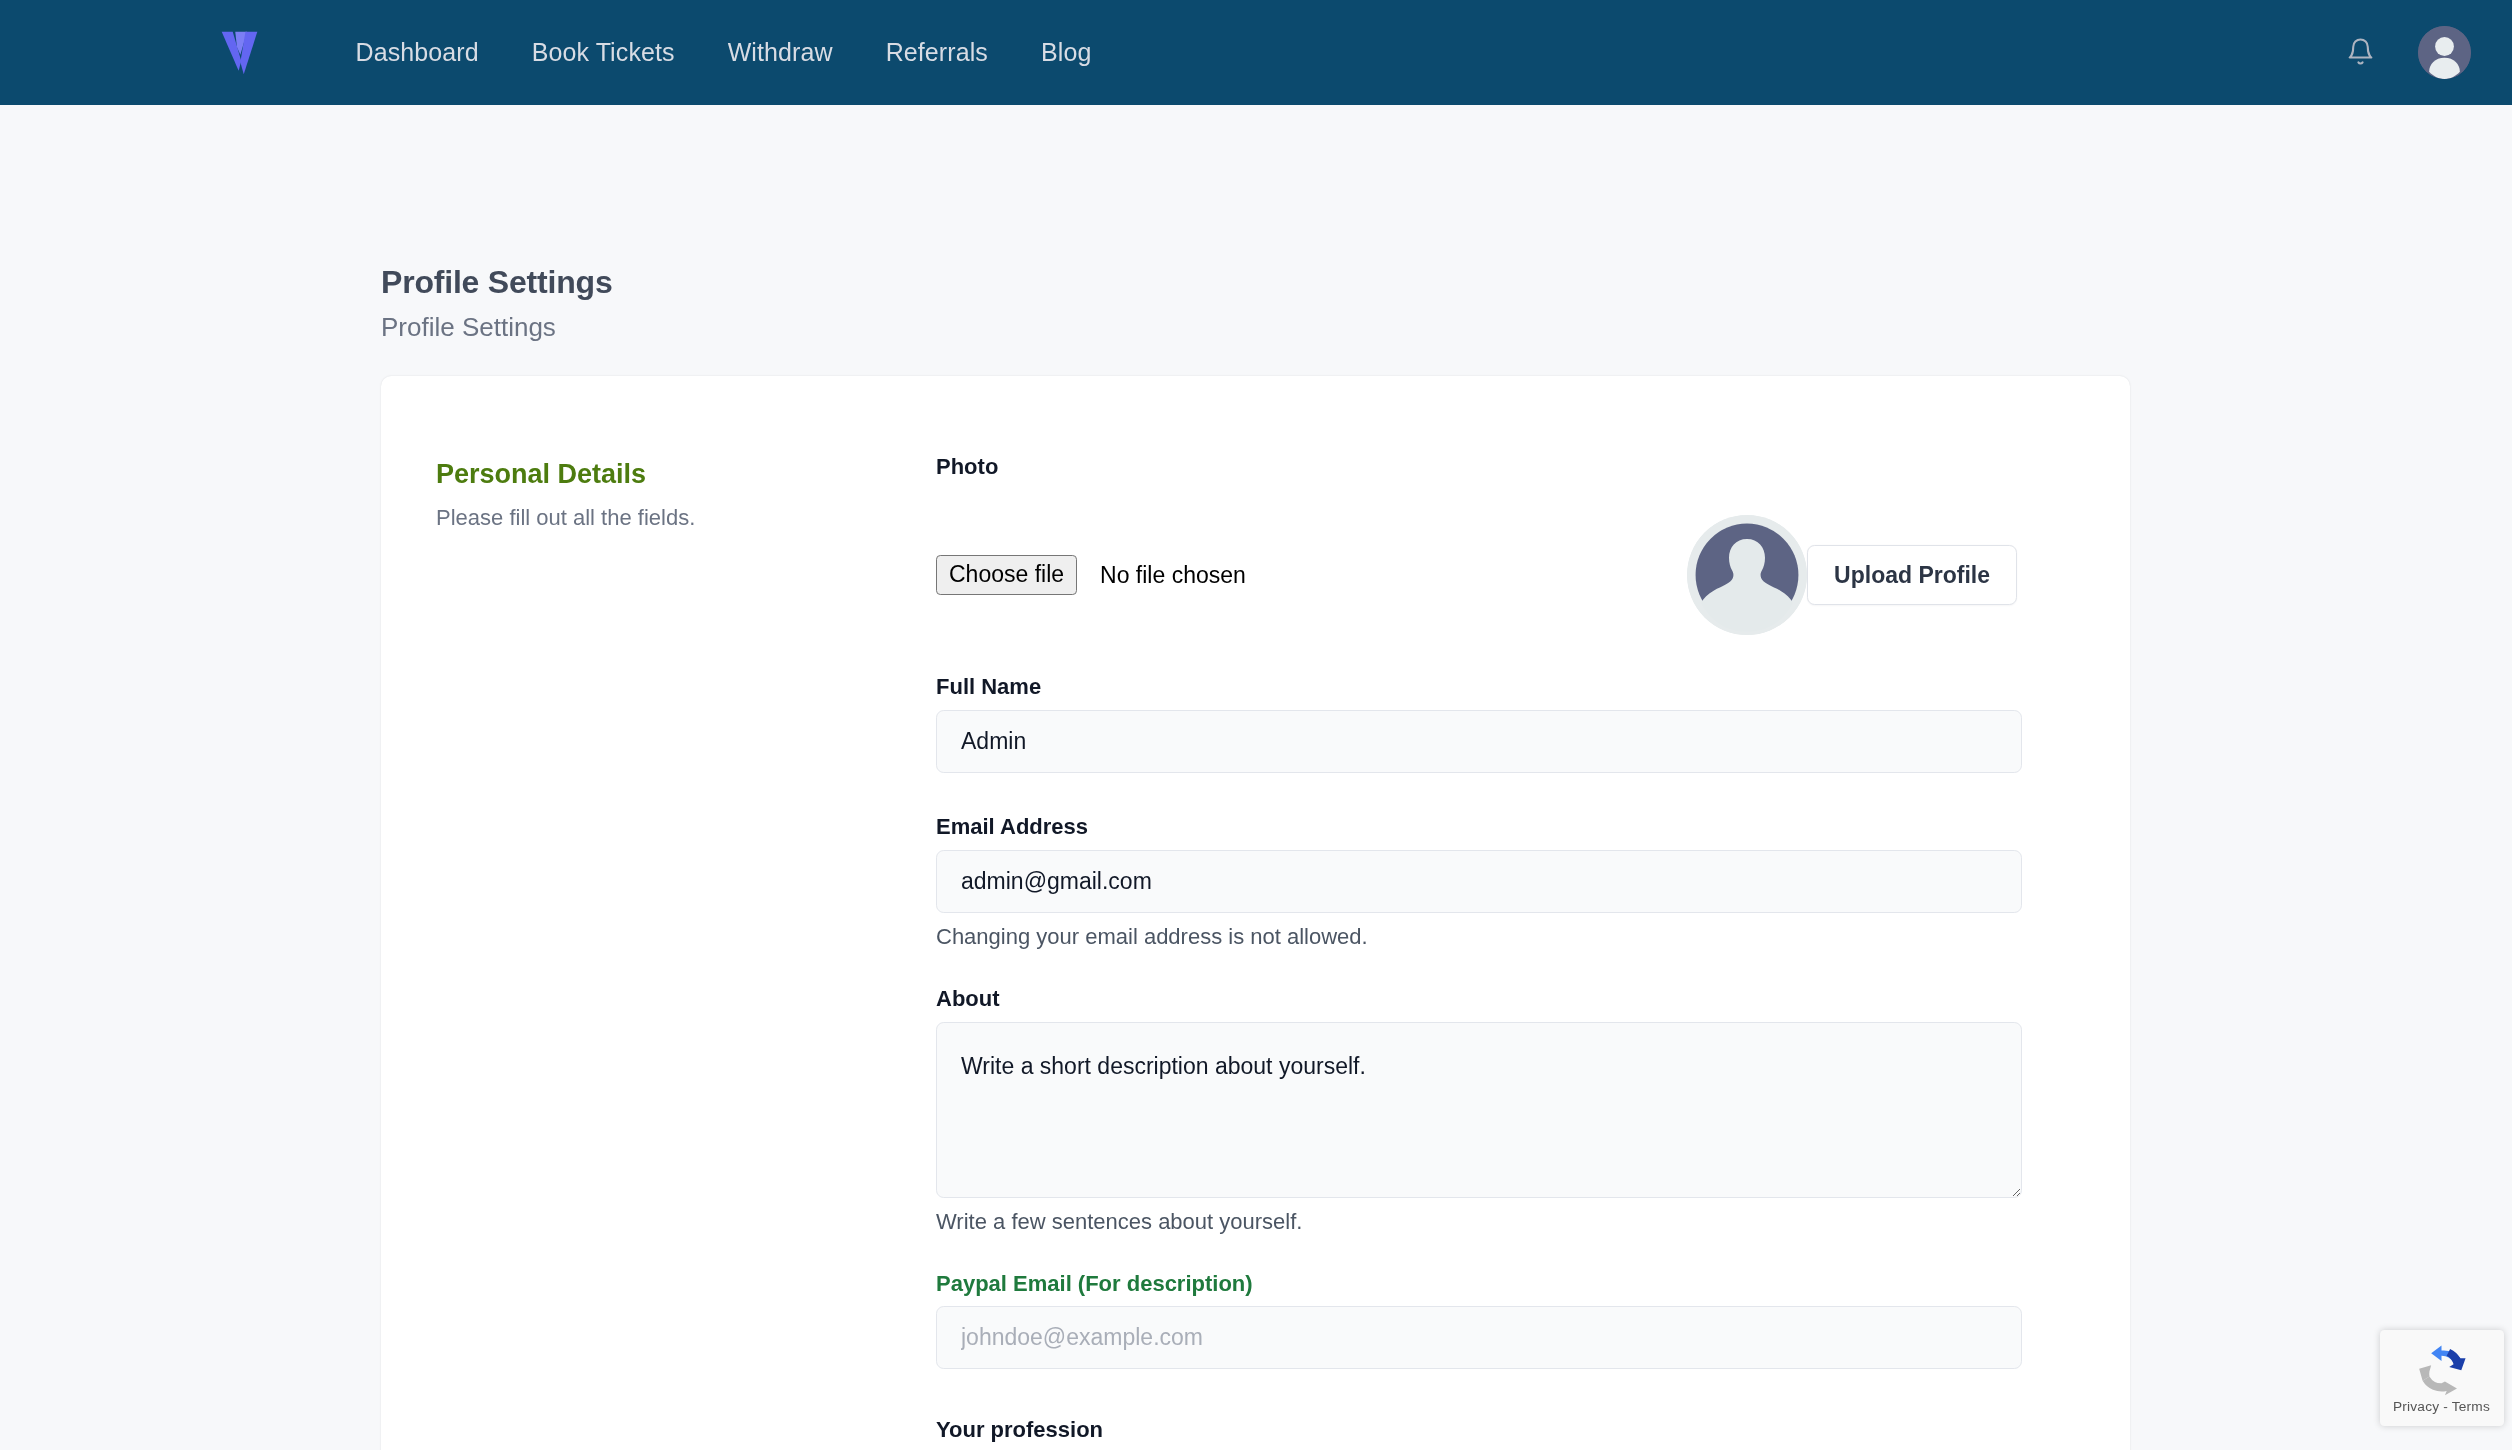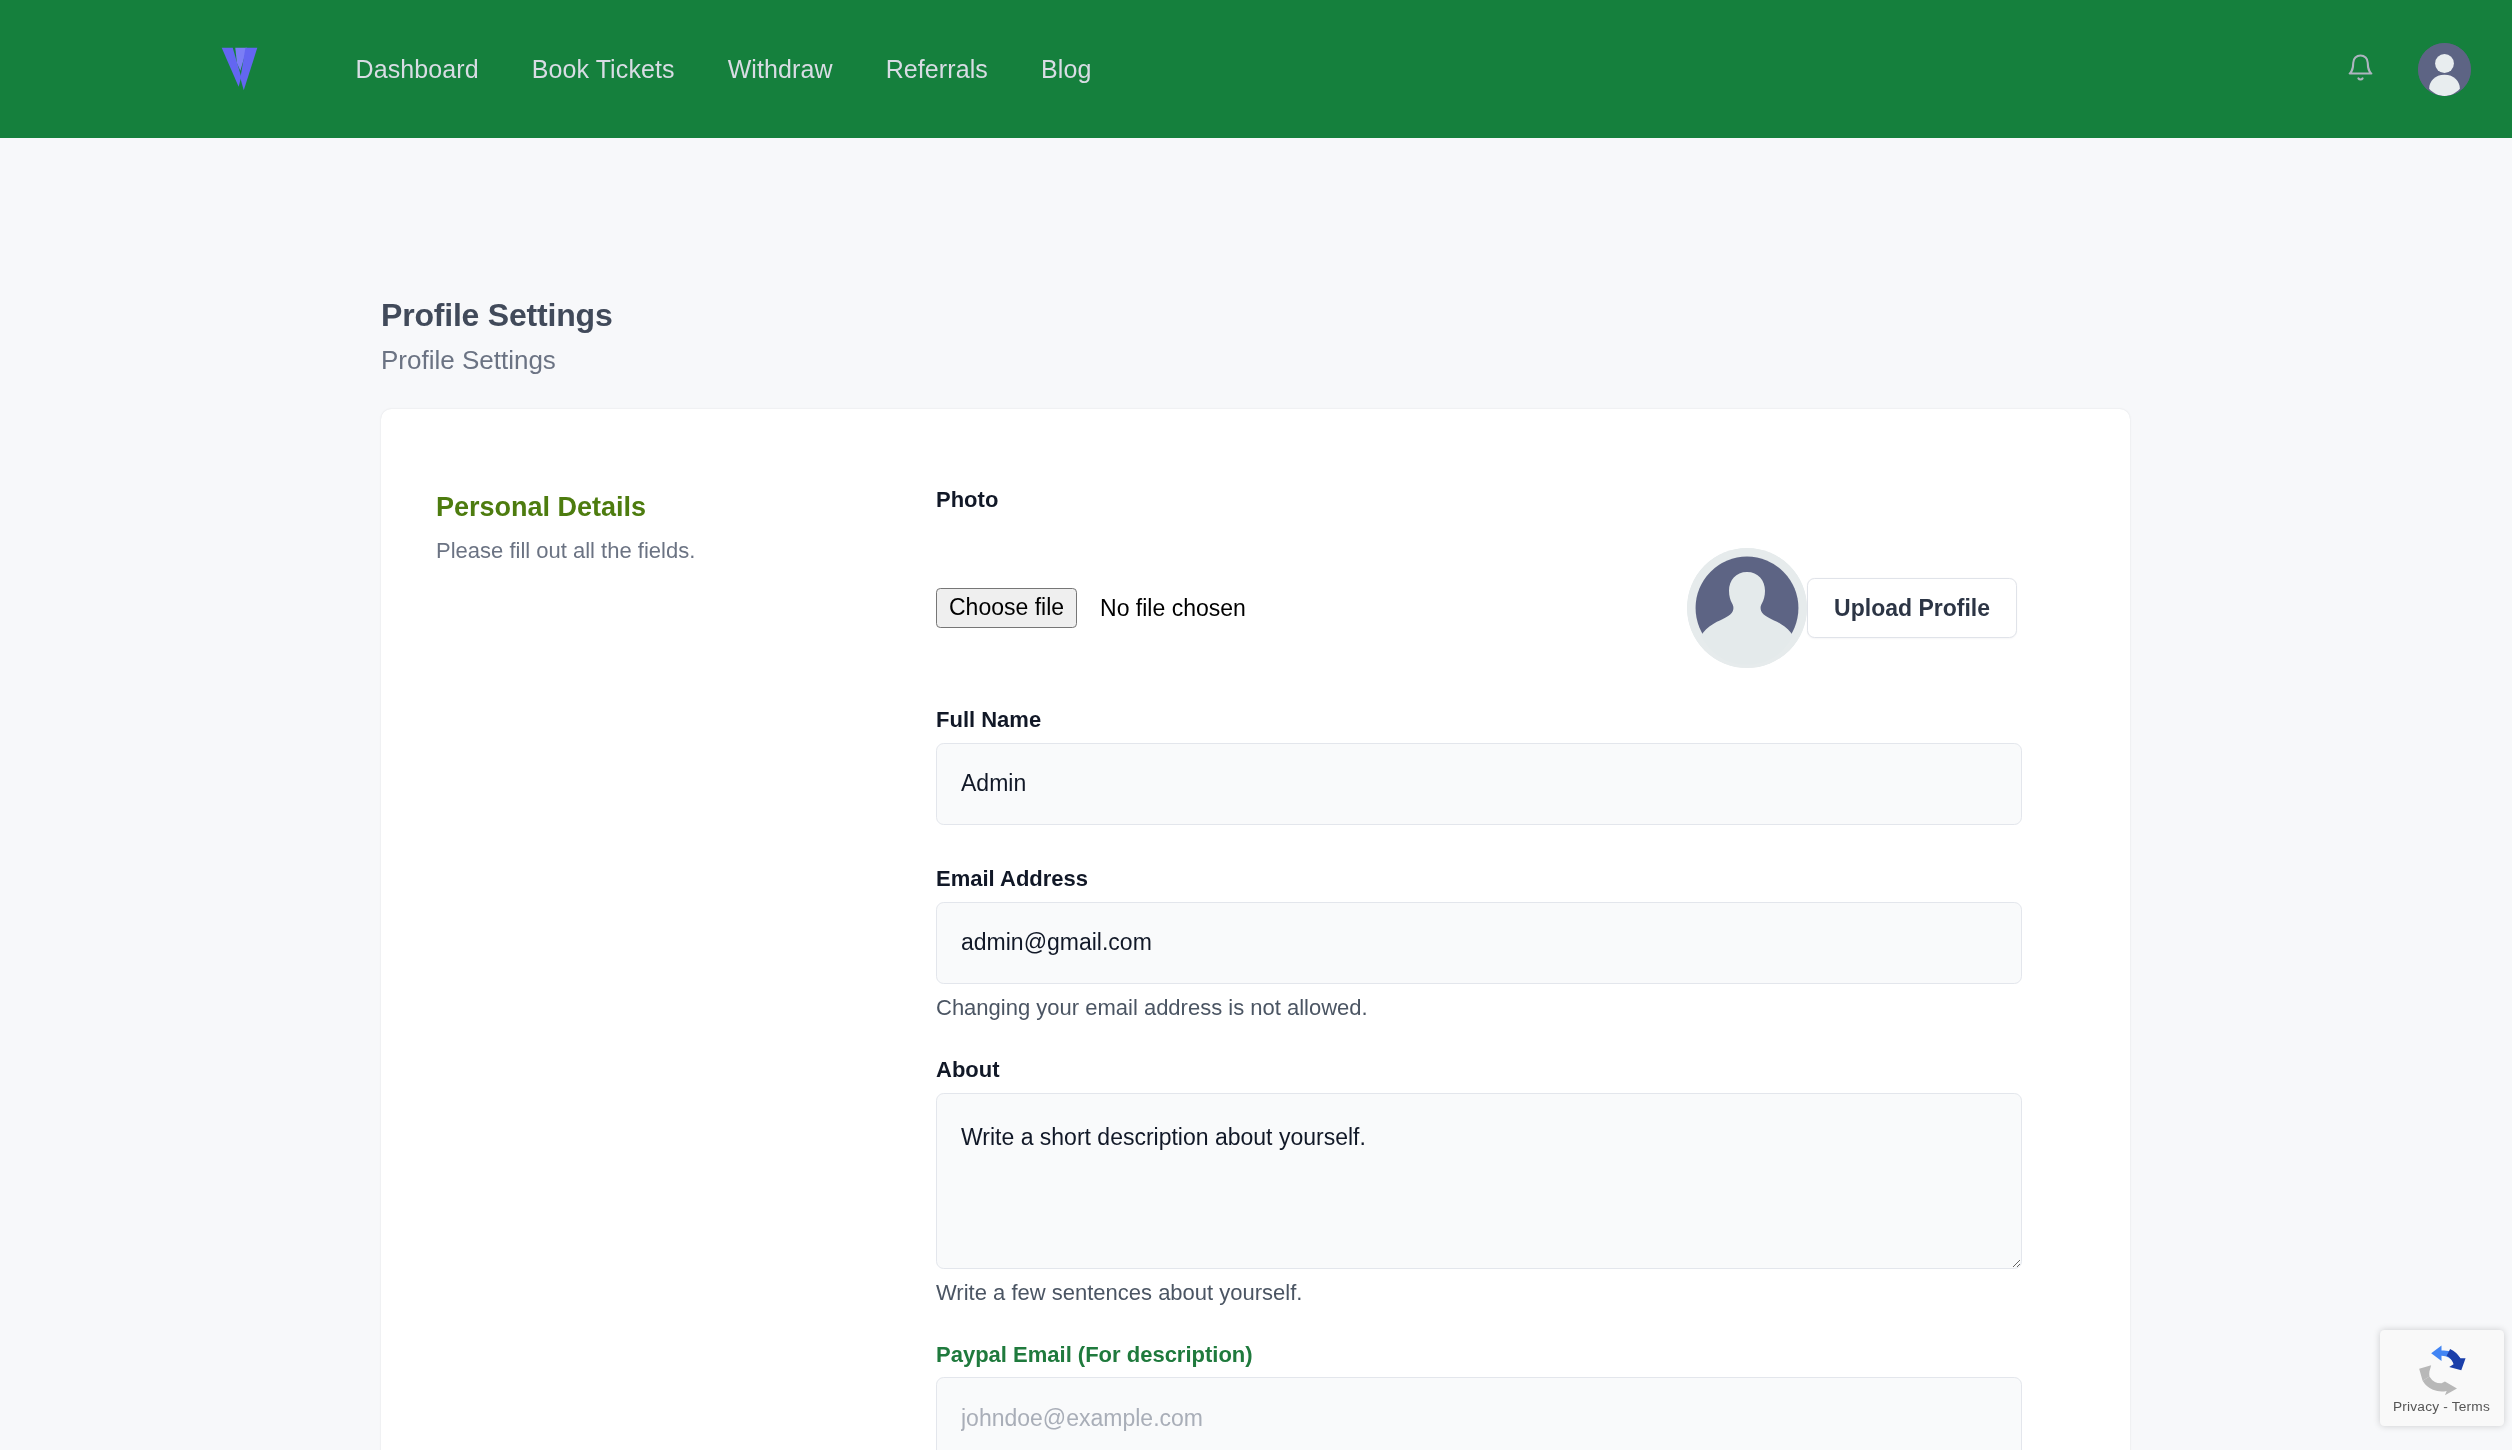--- a/index.html
+++ b/index.html
@@ -9,22 +9,22 @@
     overflow: hidden;
   }
   body {
     font-family: "Liberation Sans", sans-serif;
     background: #f7f8fa;
     -webkit-font-smoothing: antialiased;
   }
 
   
   .navbar {
-    height: 138px;
-    background: #15803d;
+    height: 105px;
+    background: #0c4a6e;
     display: flex;
     align-items: center;
     padding: 0 41px 0 220px;
     position: relative;
   }
   .brand {
     display: flex;
     align-items: center;
     margin-right: 70px;
     flex: 0 0 auto;
@@ -138,21 +138,21 @@
     font-size: 22px;
     font-weight: 700;
     color: #111827;
     margin-bottom: 9.4px;
     line-height: 1.25;
   }
   .label.green { color: #1f7a3d; }
 
   .control {
     width: 1086px;
-    height: 82px;
+    height: 63px;
     background: #f9fafb;
     border: 0.9px solid #e3e6ec;
     border-radius: 7.7px;
     font-family: "Liberation Sans", sans-serif;
     font-size: 23px;
     color: #111827;
     padding: 0 24px;
     outline: none;
     display: block;
   }

